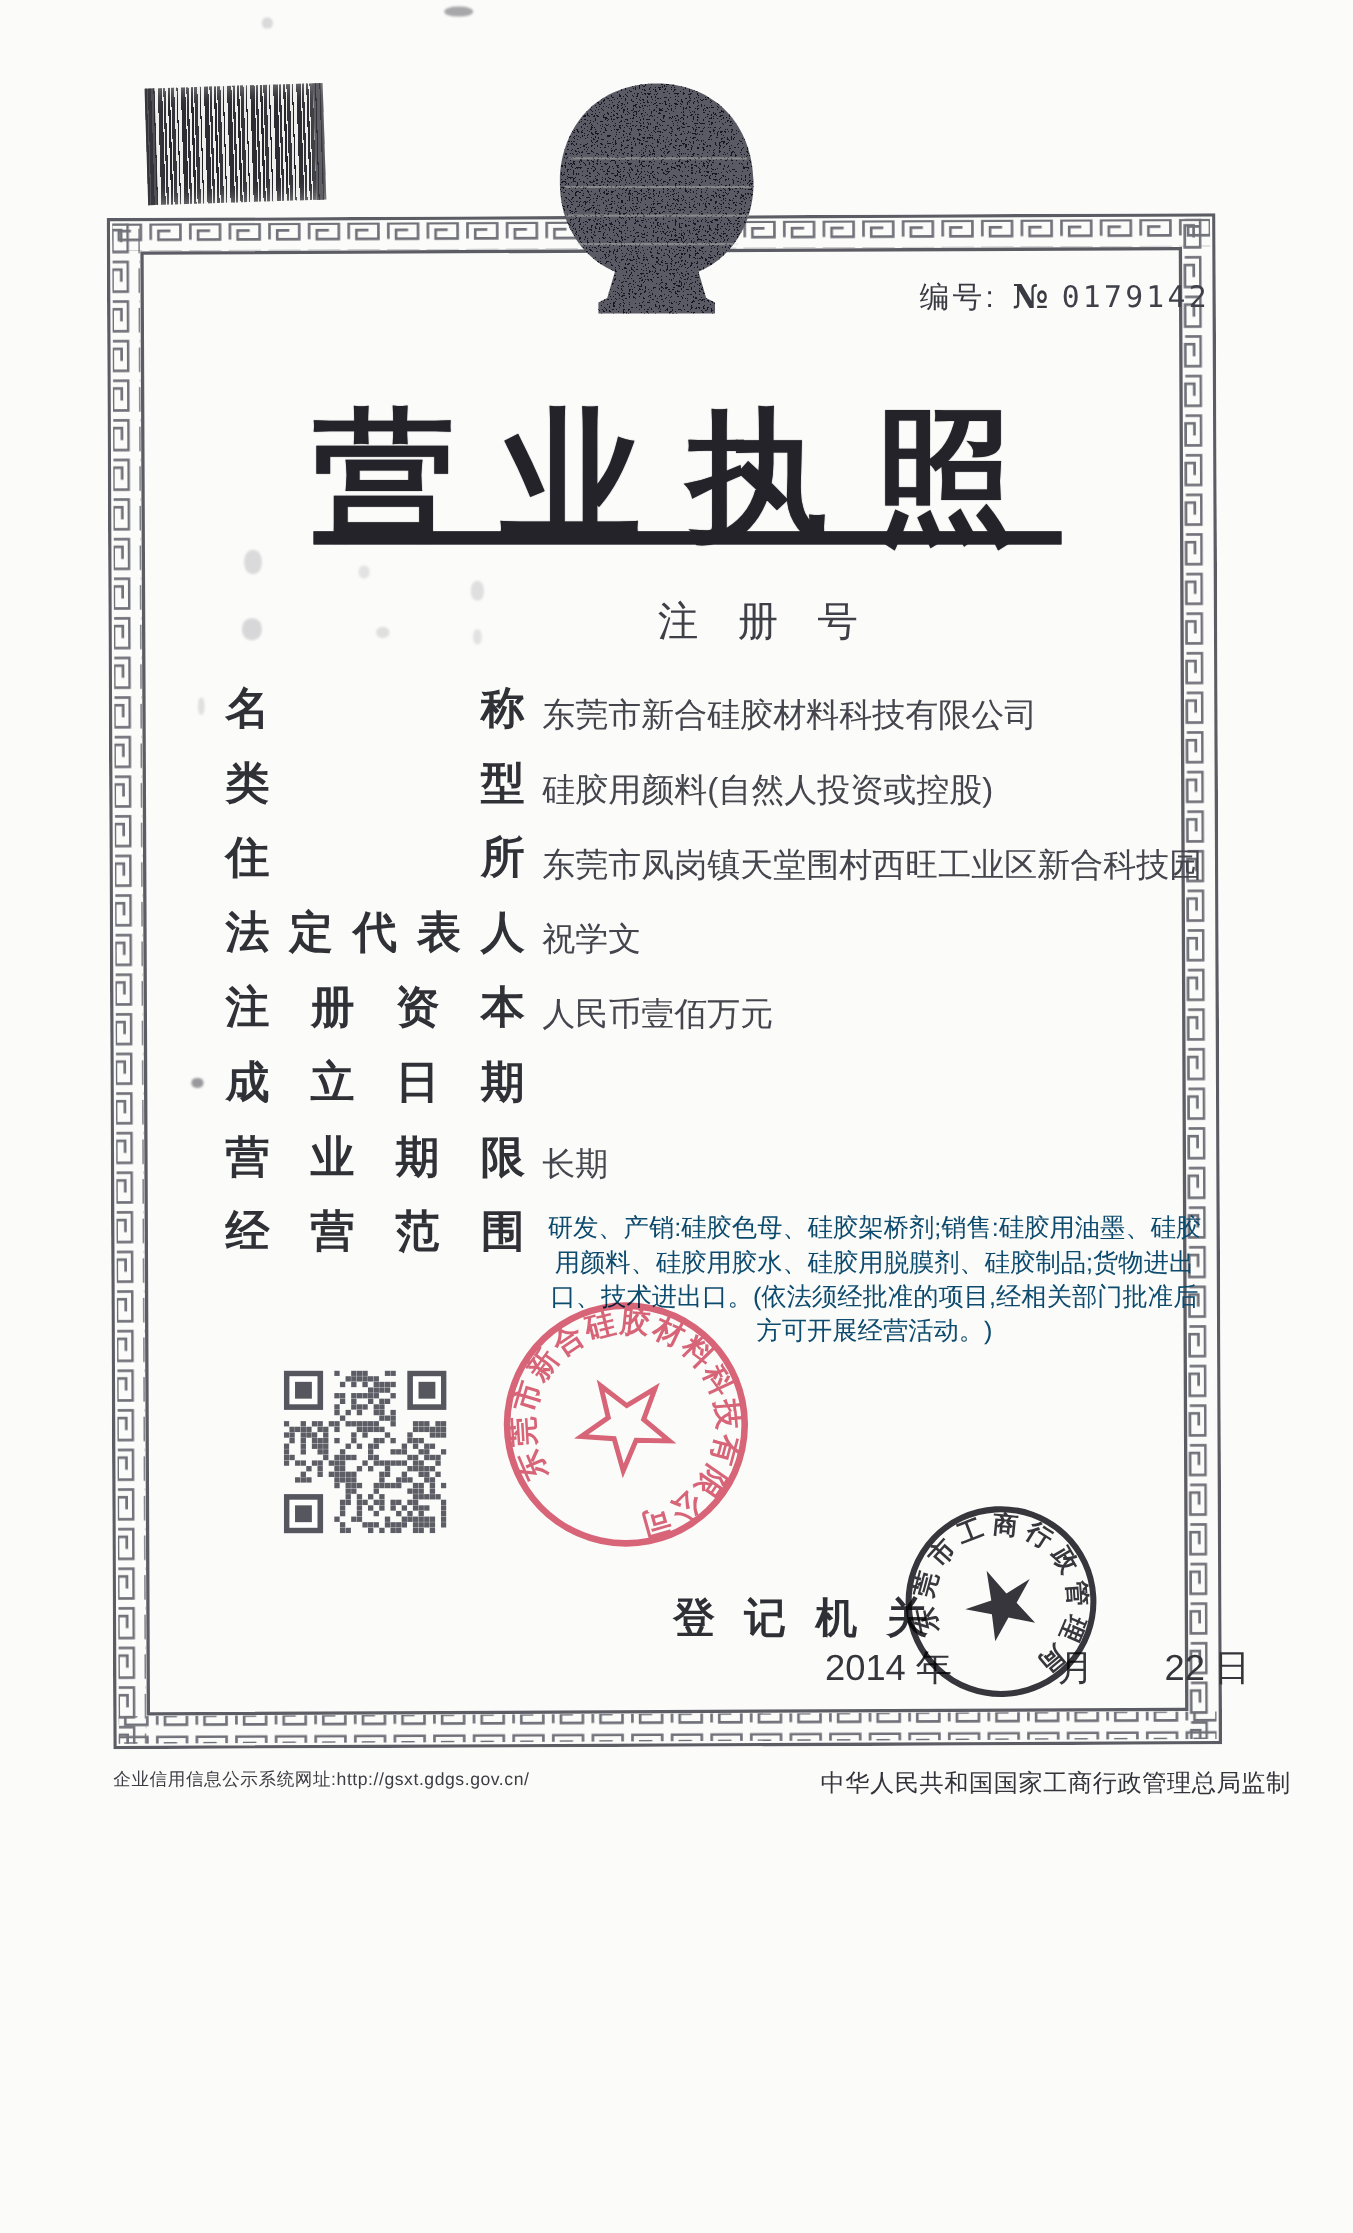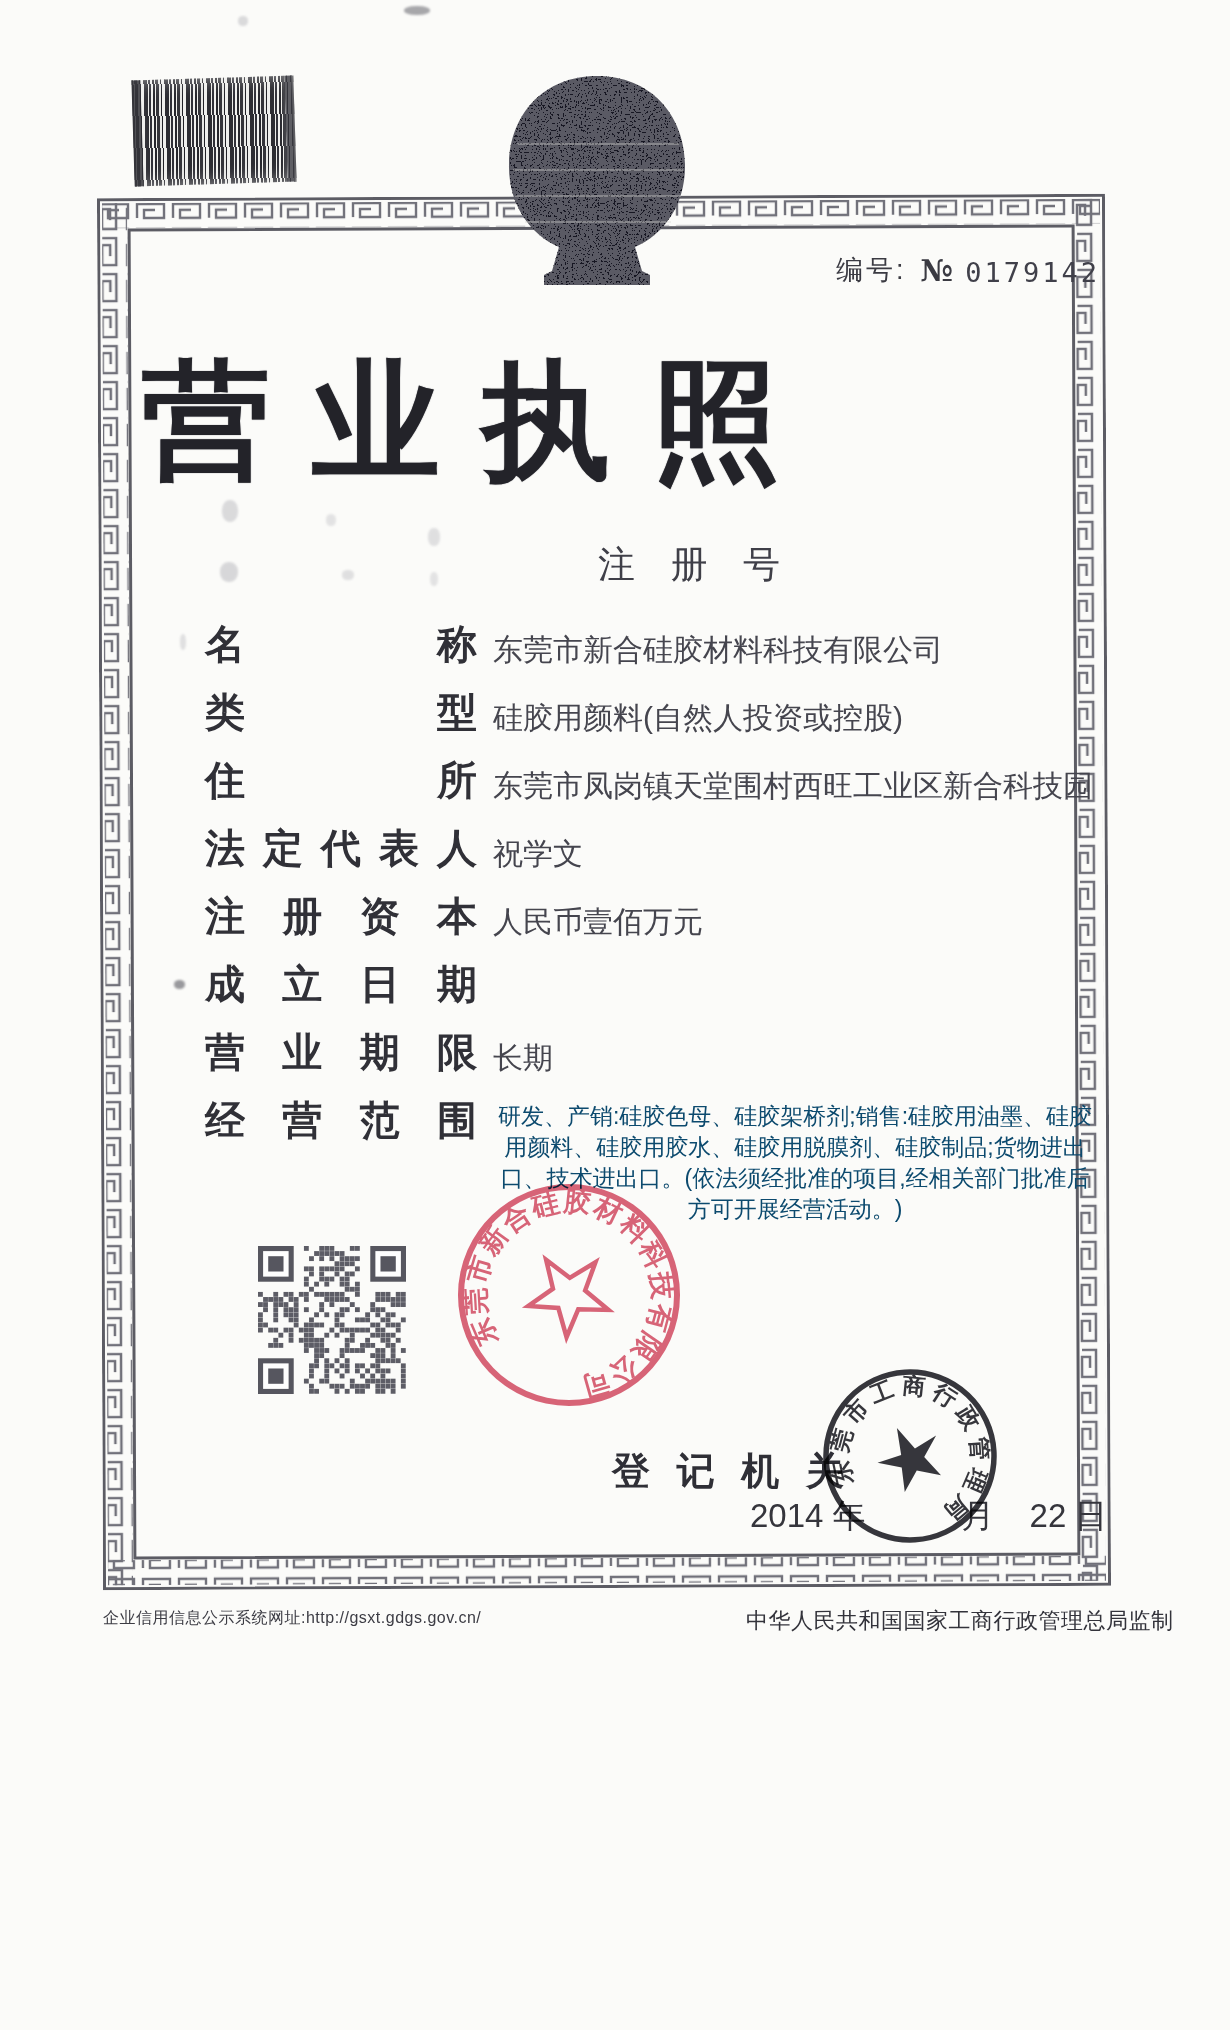--- a/index.html
+++ b/index.html
@@ -25,31 +25,32 @@
         #303038 17px 19px,#f0f0ee 19px 21px);
     box-shadow:inset 0 0 18px rgba(250,250,248,.55);
   }
   .barcode:before{content:"";position:absolute;left:0;top:0;bottom:0;width:9px;background:#2a2a31;opacity:.8;}
   .barcode:after{content:"";position:absolute;right:2px;top:0;bottom:0;width:7px;background:#2e2e35;opacity:.75;}
 
   
   .emblem{left:503px;top:74px;}
 
   
-  .serial{left:836px;top:252px;display:flex;align-items:flex-end;font-size:27px;color:#3a3a42;}
+  .serial{left:836px;top:252px;display:flex;align-items:center;font-size:27px;color:#3a3a42;}
   .serial .lab{letter-spacing:3px;}
   .serial .no{font-family:"DejaVu Serif",serif;font-weight:bold;font-size:30px;margin-left:14px;}
   .serial .num{font-family:"DejaVu Sans Mono",monospace;font-size:27px;letter-spacing:3px;margin-left:12px;color:#40404a;}
 
   
   .title{
-    left:100px;top:344px;width:1008px;
+    left:100px;top:356px;width:1008px;text-align:center;
     font-size:128px;font-weight:bold;color:#232329;
     letter-spacing:42px;text-indent:42px;line-height:1.2;
     text-shadow:0 0 1px #55555c;
+    text-decoration:underline;
   }
 
   
   .regno{left:598px;top:540px;display:flex;align-items:baseline;}
   .regno .lab{font-size:37px;color:#3f3f48;width:182px;display:flex;justify-content:space-between;}
   .regno .num{font-family:"DejaVu Sans Mono",monospace;font-size:37px;color:#474751;margin-left:32px;letter-spacing:0.5px;}
 
   
   .rows{left:205px;top:622px;width:890px;height:620px;}
   .row{position:absolute;left:0;display:flex;align-items:flex-start;}
@@ -62,21 +63,21 @@
 
   
   .seal-red{left:450px;top:1176px;mix-blend-mode:multiply;opacity:.88;}
   .seal-black{left:818px;top:1364px;mix-blend-mode:multiply;opacity:.92;}
 
   
   .regorg{left:612px;top:1446px;}
   .regorg .lab{font-size:38px;font-weight:600;color:#2f2f36;width:232px;display:flex;justify-content:space-between;}
   .dateline{left:750px;top:1494px;font-size:33px;color:#35353c;display:flex;align-items:baseline;}
   .dateline .m{margin-left:96px;}
-  .dateline .d{margin-left:35px;}
+  .dateline .d{margin-left:64px;}
   .dateline .ds{margin-left:8px;}
 
   
   .footer-left{left:103px;top:1608px;font-size:16px;color:#3c3c44;letter-spacing:0.5px;}
   .footer-right{left:746px;top:1606px;font-size:22px;color:#33333b;letter-spacing:0.5px;}
 
   
   .smudge{position:absolute;background:#8f8f99;border-radius:45%;filter:blur(1.2px);}
 
   .noise{left:0;top:0;pointer-events:none;opacity:.05;}

